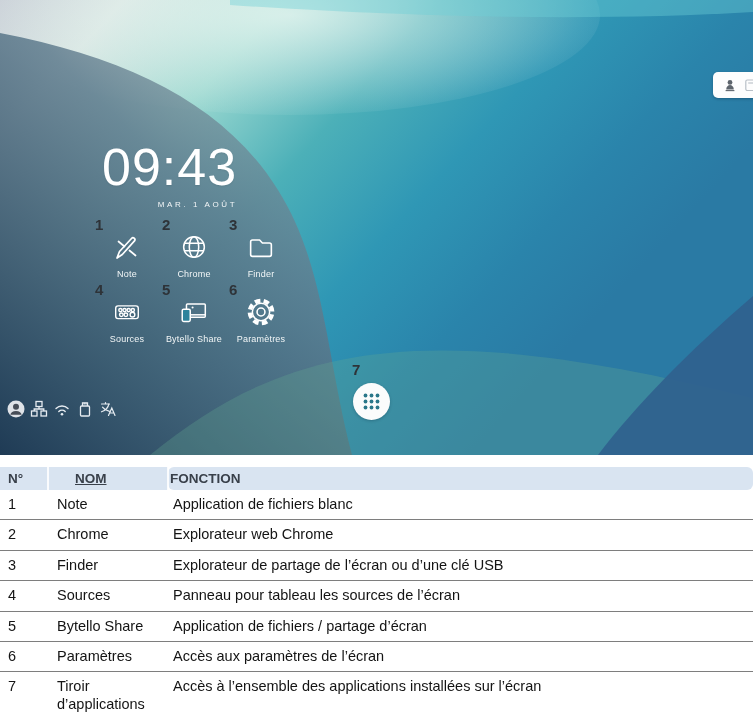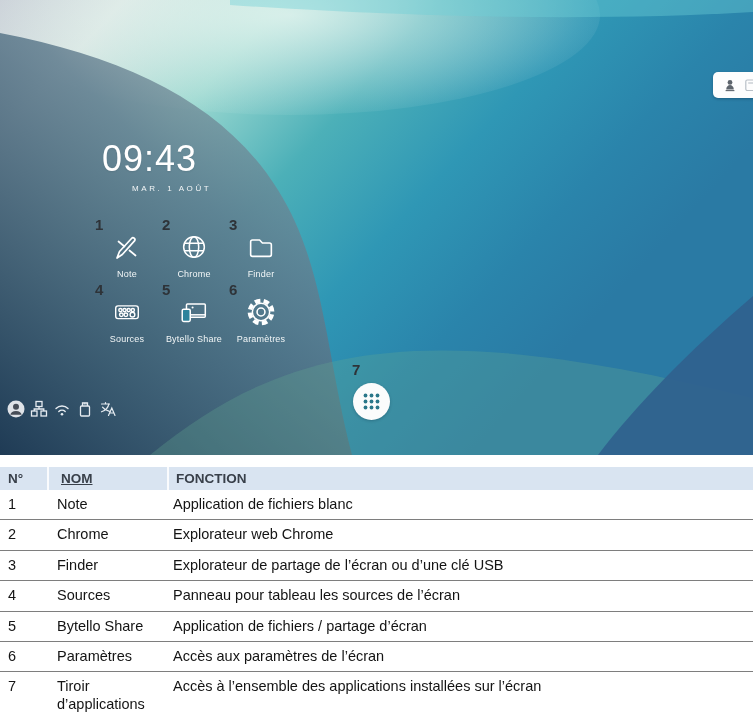--- a/index.html
+++ b/index.html
@@ -5,21 +5,21 @@
   html,body{margin:0;padding:0;}
   body{
     width:753px;height:713px;overflow:hidden;background:#ffffff;
     font-family:"Liberation Sans",sans-serif;position:relative;
   }
   .screenshot{position:relative;width:753px;height:455px;overflow:hidden;}
   .wall{position:absolute;left:0;top:0;display:block;}
 
   
   .clock{position:absolute;left:102px;top:141px;color:#ffffff;}
-  .clock .time{font-size:36px;font-weight:300;letter-spacing:1px;line-height:1;
+  .clock .time{font-size:52px;font-weight:300;letter-spacing:1px;line-height:1;
     text-shadow:0 1px 2px rgba(0,0,0,.08);}
   .clock .date{font-size:8px;letter-spacing:2.6px;margin:7px 0 0 30px;
     color:rgba(255,255,255,.92);text-align:right;}
 
   
   .app{position:absolute;width:66px;text-align:center;}
   .app .num, .callout{color:#2e3338;font-size:15px;font-weight:600;}
   .app .num{position:absolute;left:1px;top:-15px;}
   .app svg{display:block;margin:0 auto;}
   .app .app-label{display:block;margin-top:6px;font-size:9px;color:#f2f6f7;letter-spacing:.2px;}
@@ -39,22 +39,22 @@
     display:flex;align-items:center;gap:9px;padding-left:11px;box-sizing:border-box;}
 
   
   table.legend{border-collapse:collapse;table-layout:fixed;width:753px;margin-top:12px;}
   table.legend col.c1{width:48px;} table.legend col.c2{width:120px;}
   table.legend th{
     background:#d9e4f1;color:#39404a;font-size:13.5px;font-weight:700;
     text-align:left;padding:4px 0 4px 0;
   }
   table.legend th.h1{padding-left:8px;}
-  table.legend th.h2{padding-left:12px;border-left:2px solid rgba(255,255,255,.85);text-decoration:underline;}
-  table.legend th.h3{padding-left:7px;border-left:2px solid rgba(255,255,255,.85);}
+  table.legend th.h2{padding-left:26px;border-left:2px solid rgba(255,255,255,.85);text-decoration:underline;}
+  table.legend th.h3{padding-left:1px;border-left:2px solid rgba(255,255,255,.85);border-radius:6px;}
   table.legend td{
     font-size:14.5px;color:#141414;vertical-align:top;
     padding:6px 4px 6px 0;border-bottom:1px solid #7e7e7e;line-height:1.2;
   }
   table.legend td.c1{padding-left:8px;}
   table.legend td.c2{padding-left:9px;}
   table.legend td.c3{padding-left:5px;}
 </style>
 </head>
 <body>

